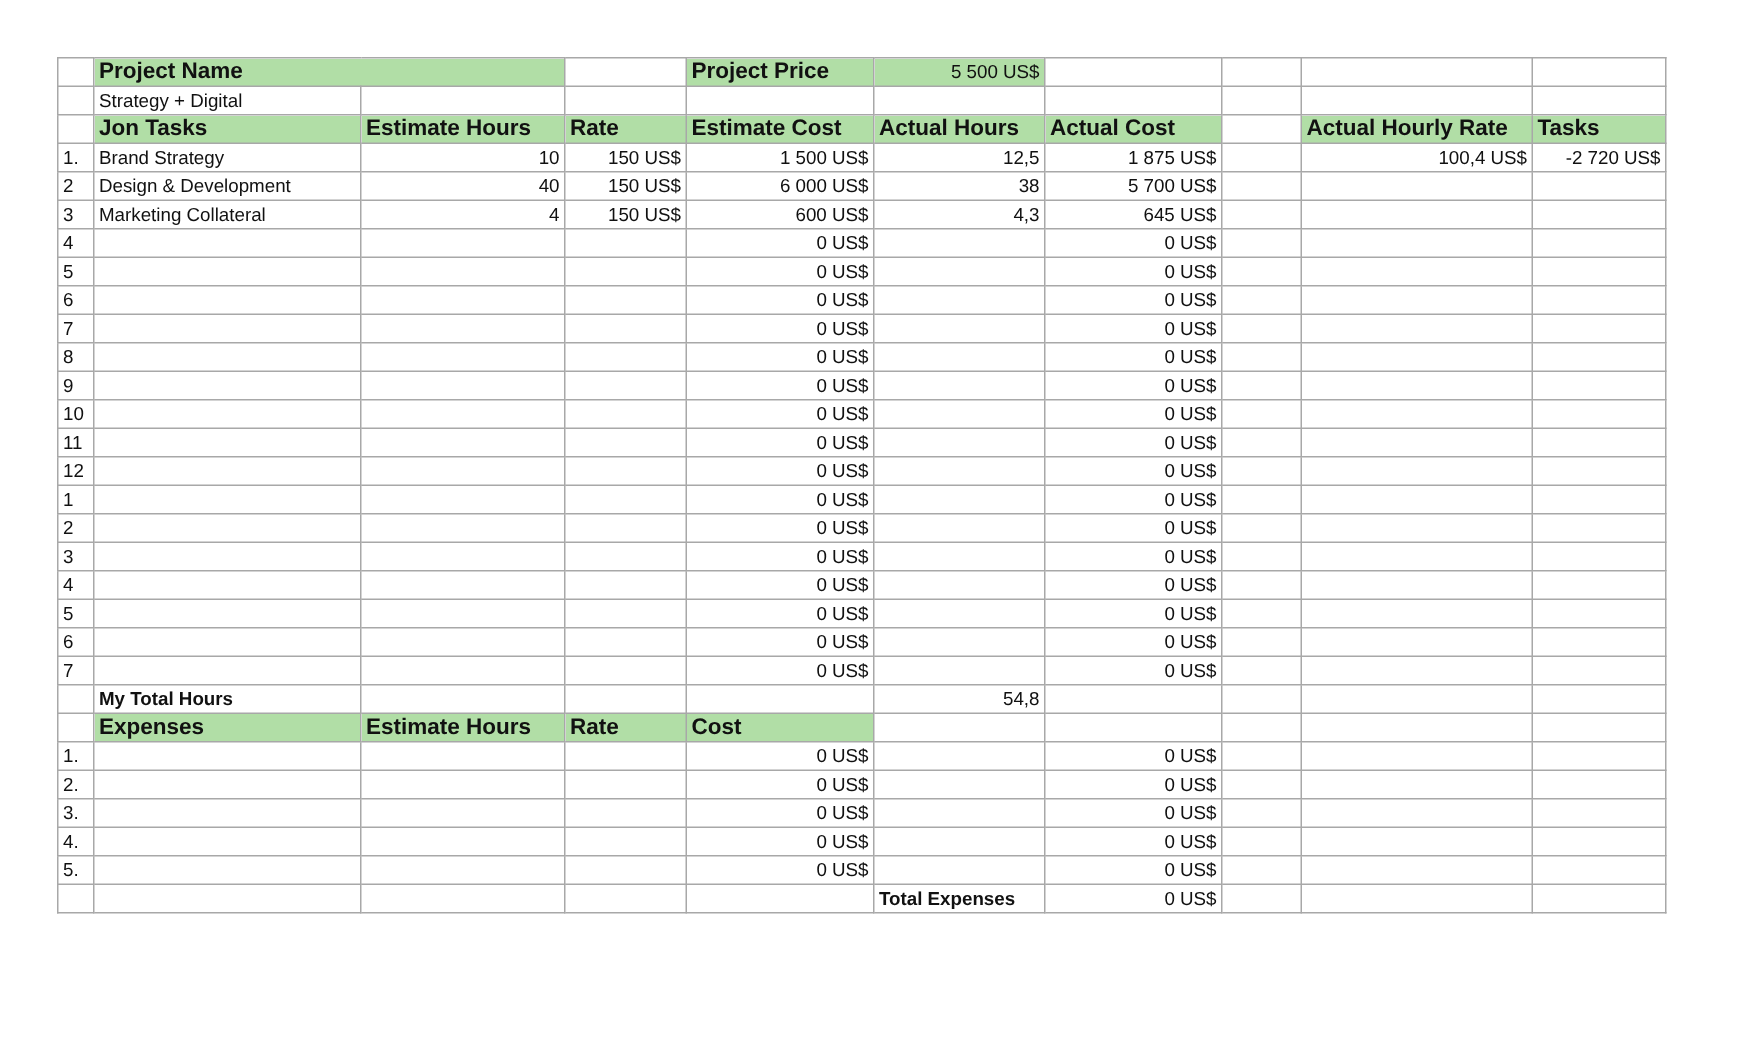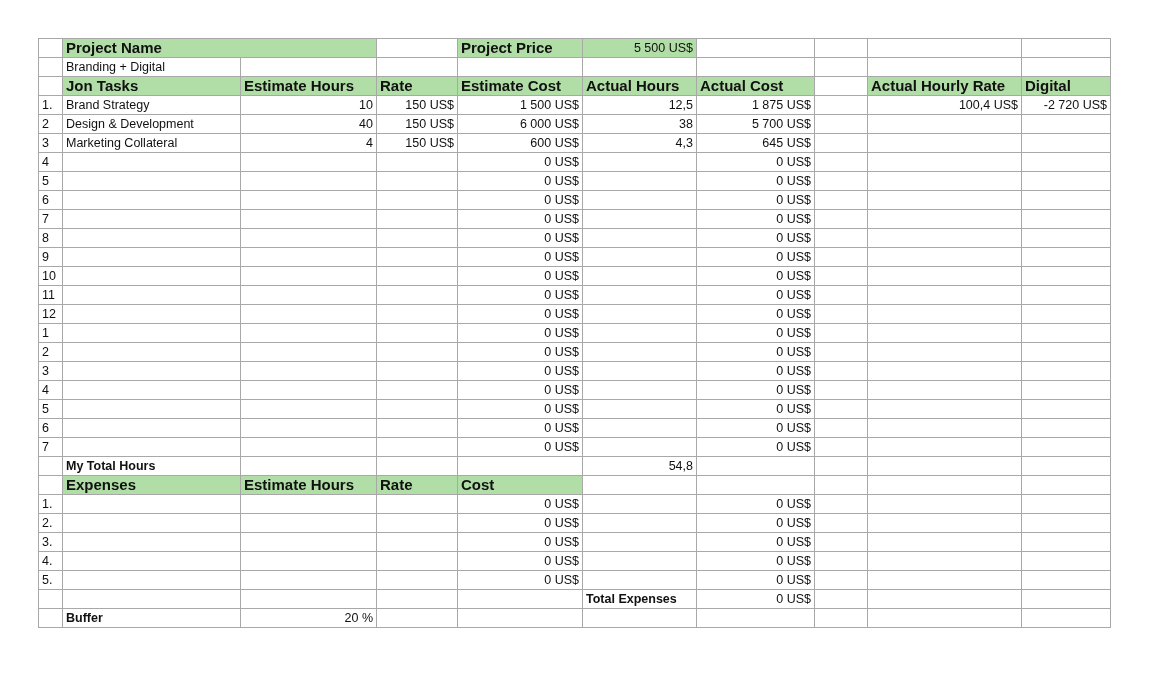--- a/index.html
+++ b/index.html
@@ -40,42 +40,42 @@
       <td class="hdr">Project Price</td>
       <td class="green num gh">5 500 US$</td>
       <td></td>
       <td></td>
       <td></td>
       <td></td>
     </tr>
 
     <tr>
       <td></td>
-      <td>Branding + Digital</td>
+      <td>Strategy + Digital</td>
       <td></td>
       <td></td>
       <td></td>
       <td></td>
       <td></td>
       <td></td>
       <td></td>
       <td></td>
     </tr>
 
     <tr>
       <td></td>
       <td class="hdr">Jon Tasks</td>
       <td class="hdr gh">Estimate Hours</td>
       <td class="hdr gh">Rate</td>
       <td class="hdr gh">Estimate Cost</td>
       <td class="hdr gh">Actual Hours</td>
       <td class="hdr gh">Actual Cost</td>
       <td></td>
       <td class="hdr">Actual Hourly Rate</td>
-      <td class="hdr gh">Digital</td>
+      <td class="hdr gh">Tasks</td>
     </tr>
   <tr>
         <td class="idx">1.</td>
         <td>Brand Strategy</td>
         <td class="num">10</td>
         <td class="num">150 US$</td>
         <td class="num">1 500 US$</td>
         <td class="num">12,5</td>
         <td class="num">1 875 US$</td>
         <td></td>
@@ -387,26 +387,14 @@
         <td></td>
         <td></td>
         <td></td>
         <td></td>
         <td class="bold">Total Expenses</td>
         <td class="num">0 US$</td>
         <td></td>
         <td></td>
         <td></td>
       </tr>
-      <tr>
-        <td></td>
-        <td class="bold">Buffer</td>
-        <td class="num">20 %</td>
-        <td></td>
-        <td></td>
-        <td></td>
-        <td></td>
-        <td></td>
-        <td></td>
-        <td></td>
-      </tr>
     </tbody>
 </table>
 
 </body></html>

